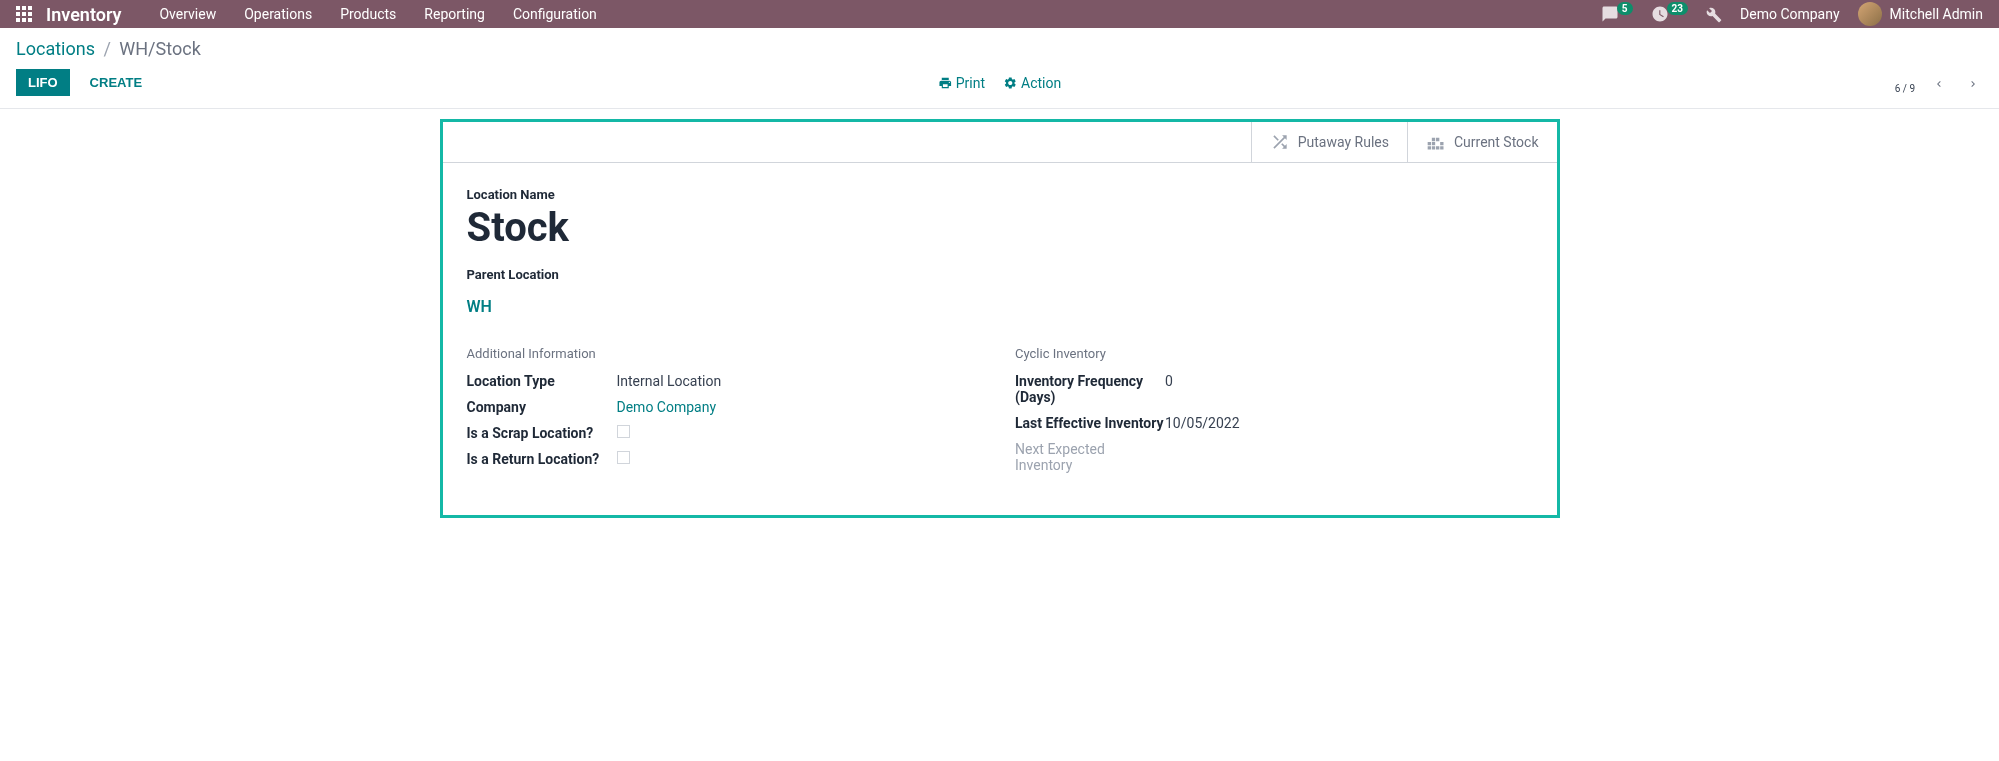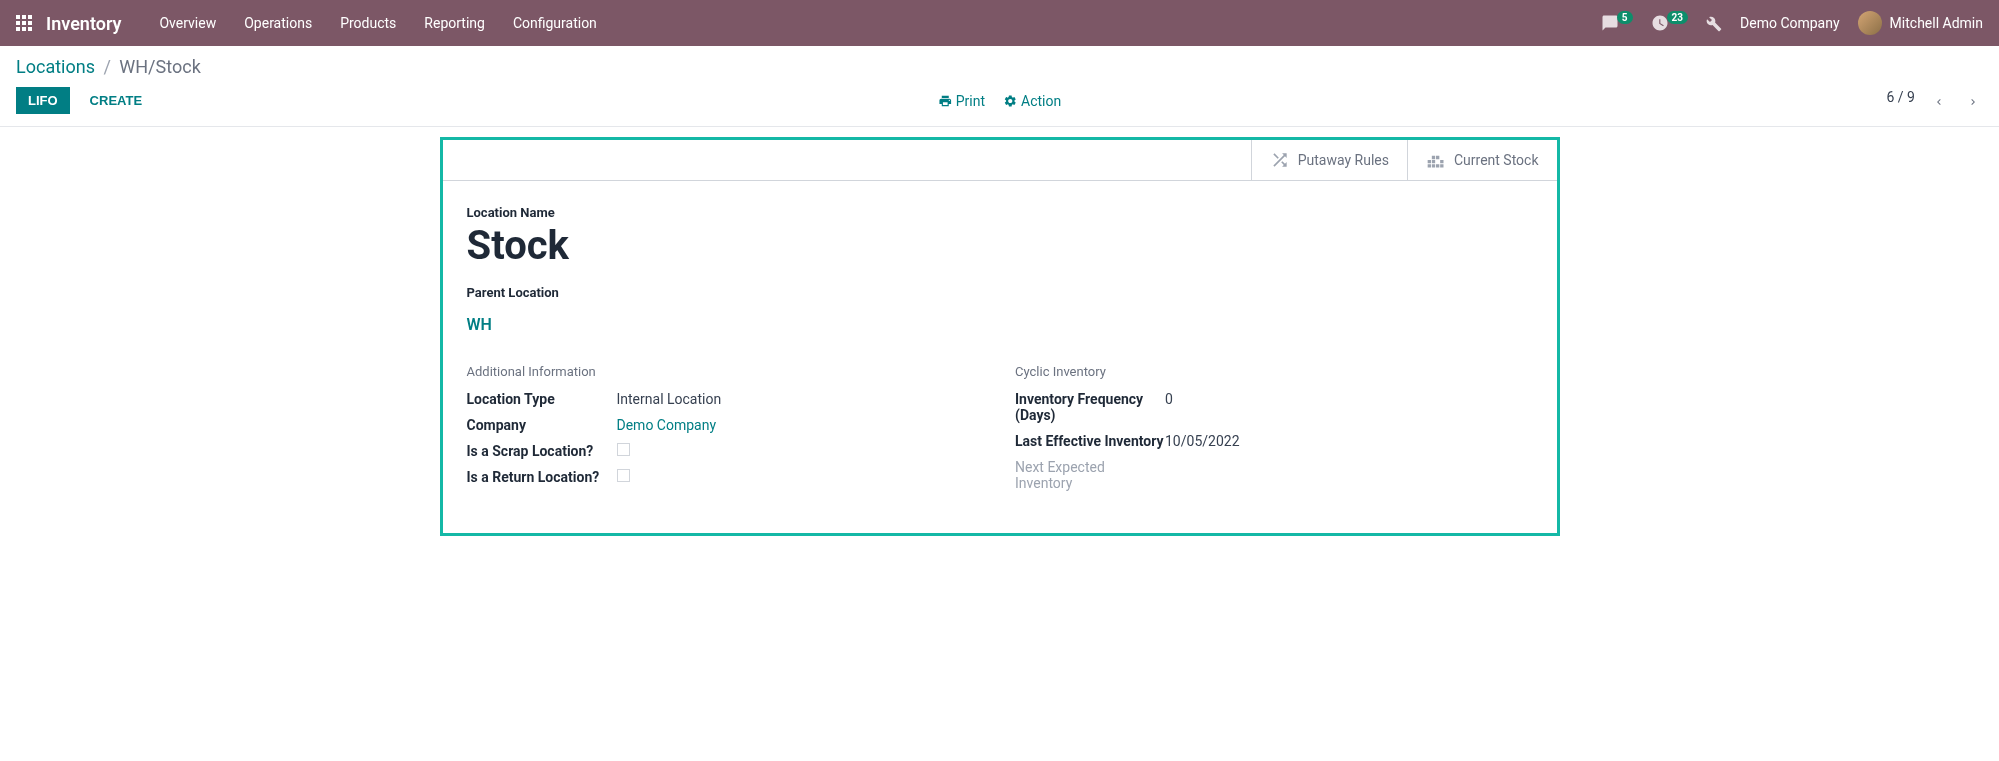--- a/index.html
+++ b/index.html
@@ -1,19 +1,19 @@
 <!DOCTYPE html>
 <html><head>
 <meta charset="utf-8">
 <style>
 * { margin: 0; padding: 0; box-sizing: border-box; }
 body { font-family: -apple-system, BlinkMacSystemFont, "Segoe UI", Roboto, "Helvetica Neue", Arial, sans-serif; background: #fff; color: #374151; }
 
 
-.navbar { background: #7c5766; height: 46px; display: flex; align-items: center; padding: 0 16px; color: #fff; }
+.navbar { background: #7c5766; height: 28px; display: flex; align-items: center; padding: 0 16px; color: #fff; }
 .navbar-left { display: flex; align-items: center; gap: 14px; }
 .apps-icon { display: grid; grid-template-columns: repeat(3, 4px); grid-template-rows: repeat(3, 4px); gap: 2px; cursor: pointer; }
 .apps-icon span { background: #fff; width: 4px; height: 4px; }
 .app-title { font-size: 18px; font-weight: 600; margin-right: 12px; }
 .nav-menu { display: flex; gap: 28px; margin-left: 12px; }
 .nav-menu a { color: #fff; text-decoration: none; font-size: 14px; cursor: pointer; }
 .navbar-right { margin-left: auto; display: flex; align-items: center; gap: 18px; font-size: 14px; }
 .icon-badge { position: relative; display: inline-flex; align-items: center; cursor: pointer; }
 .badge { background: #0d8e6b; color: #fff; font-size: 10px; font-weight: 700; border-radius: 10px; padding: 1px 5px; margin-left: -2px; position: relative; top: -6px; }
 .company-name { color: #fff; cursor: pointer; }
@@ -26,21 +26,21 @@
 .breadcrumb .link { color: #017e84; cursor: pointer; }
 .breadcrumb .sep { margin: 0 4px; color: #9ca3af; }
 .breadcrumb .current { color: #6b7280; }
 
 .actions-row { display: flex; align-items: center; }
 .actions-left { display: flex; gap: 8px; }
 .btn-edit { background: #017e84; color: #fff; border: none; padding: 6px 12px; font-size: 13px; font-weight: 600; cursor: pointer; }
 .btn-create { background: none; border: none; color: #017e84; font-size: 13px; font-weight: 600; padding: 6px 12px; cursor: pointer; }
 .actions-center { position: absolute; left: 50%; transform: translateX(-50%); display: flex; gap: 18px; font-size: 14px; color: #017e84; }
 .actions-center span { cursor: pointer; display: inline-flex; align-items: center; gap: 4px; }
-.actions-right { margin-left: auto; display: flex; align-items: flex-start; gap: 14px; font-size: 14px; color: #374151; }
+.actions-right { margin-left: auto; display: flex; align-items: flex-end; gap: 14px; font-size: 10px; color: #374151; }
 .pager-arrow { cursor: pointer; color: #6b7280; font-size: 16px; padding: 2px 4px; }
 
 
 .sheet-container { display: flex; justify-content: center; padding: 0; }
 .sheet { width: 1120px; margin-top: 10px; border: 3px solid #14b8a6; background: #fff; }
 .button-box { display: flex; justify-content: flex-end; border-bottom: 1px solid #d1d5db; }
 .stat-button { display: flex; align-items: center; gap: 8px; padding: 10px 18px; border-left: 1px solid #d1d5db; cursor: pointer; color: #6b7280; font-size: 14px; }
 .stat-button svg { width: 20px; height: 20px; fill: #9ca3af; }
 
 .sheet-body { padding: 24px 24px 32px; }

